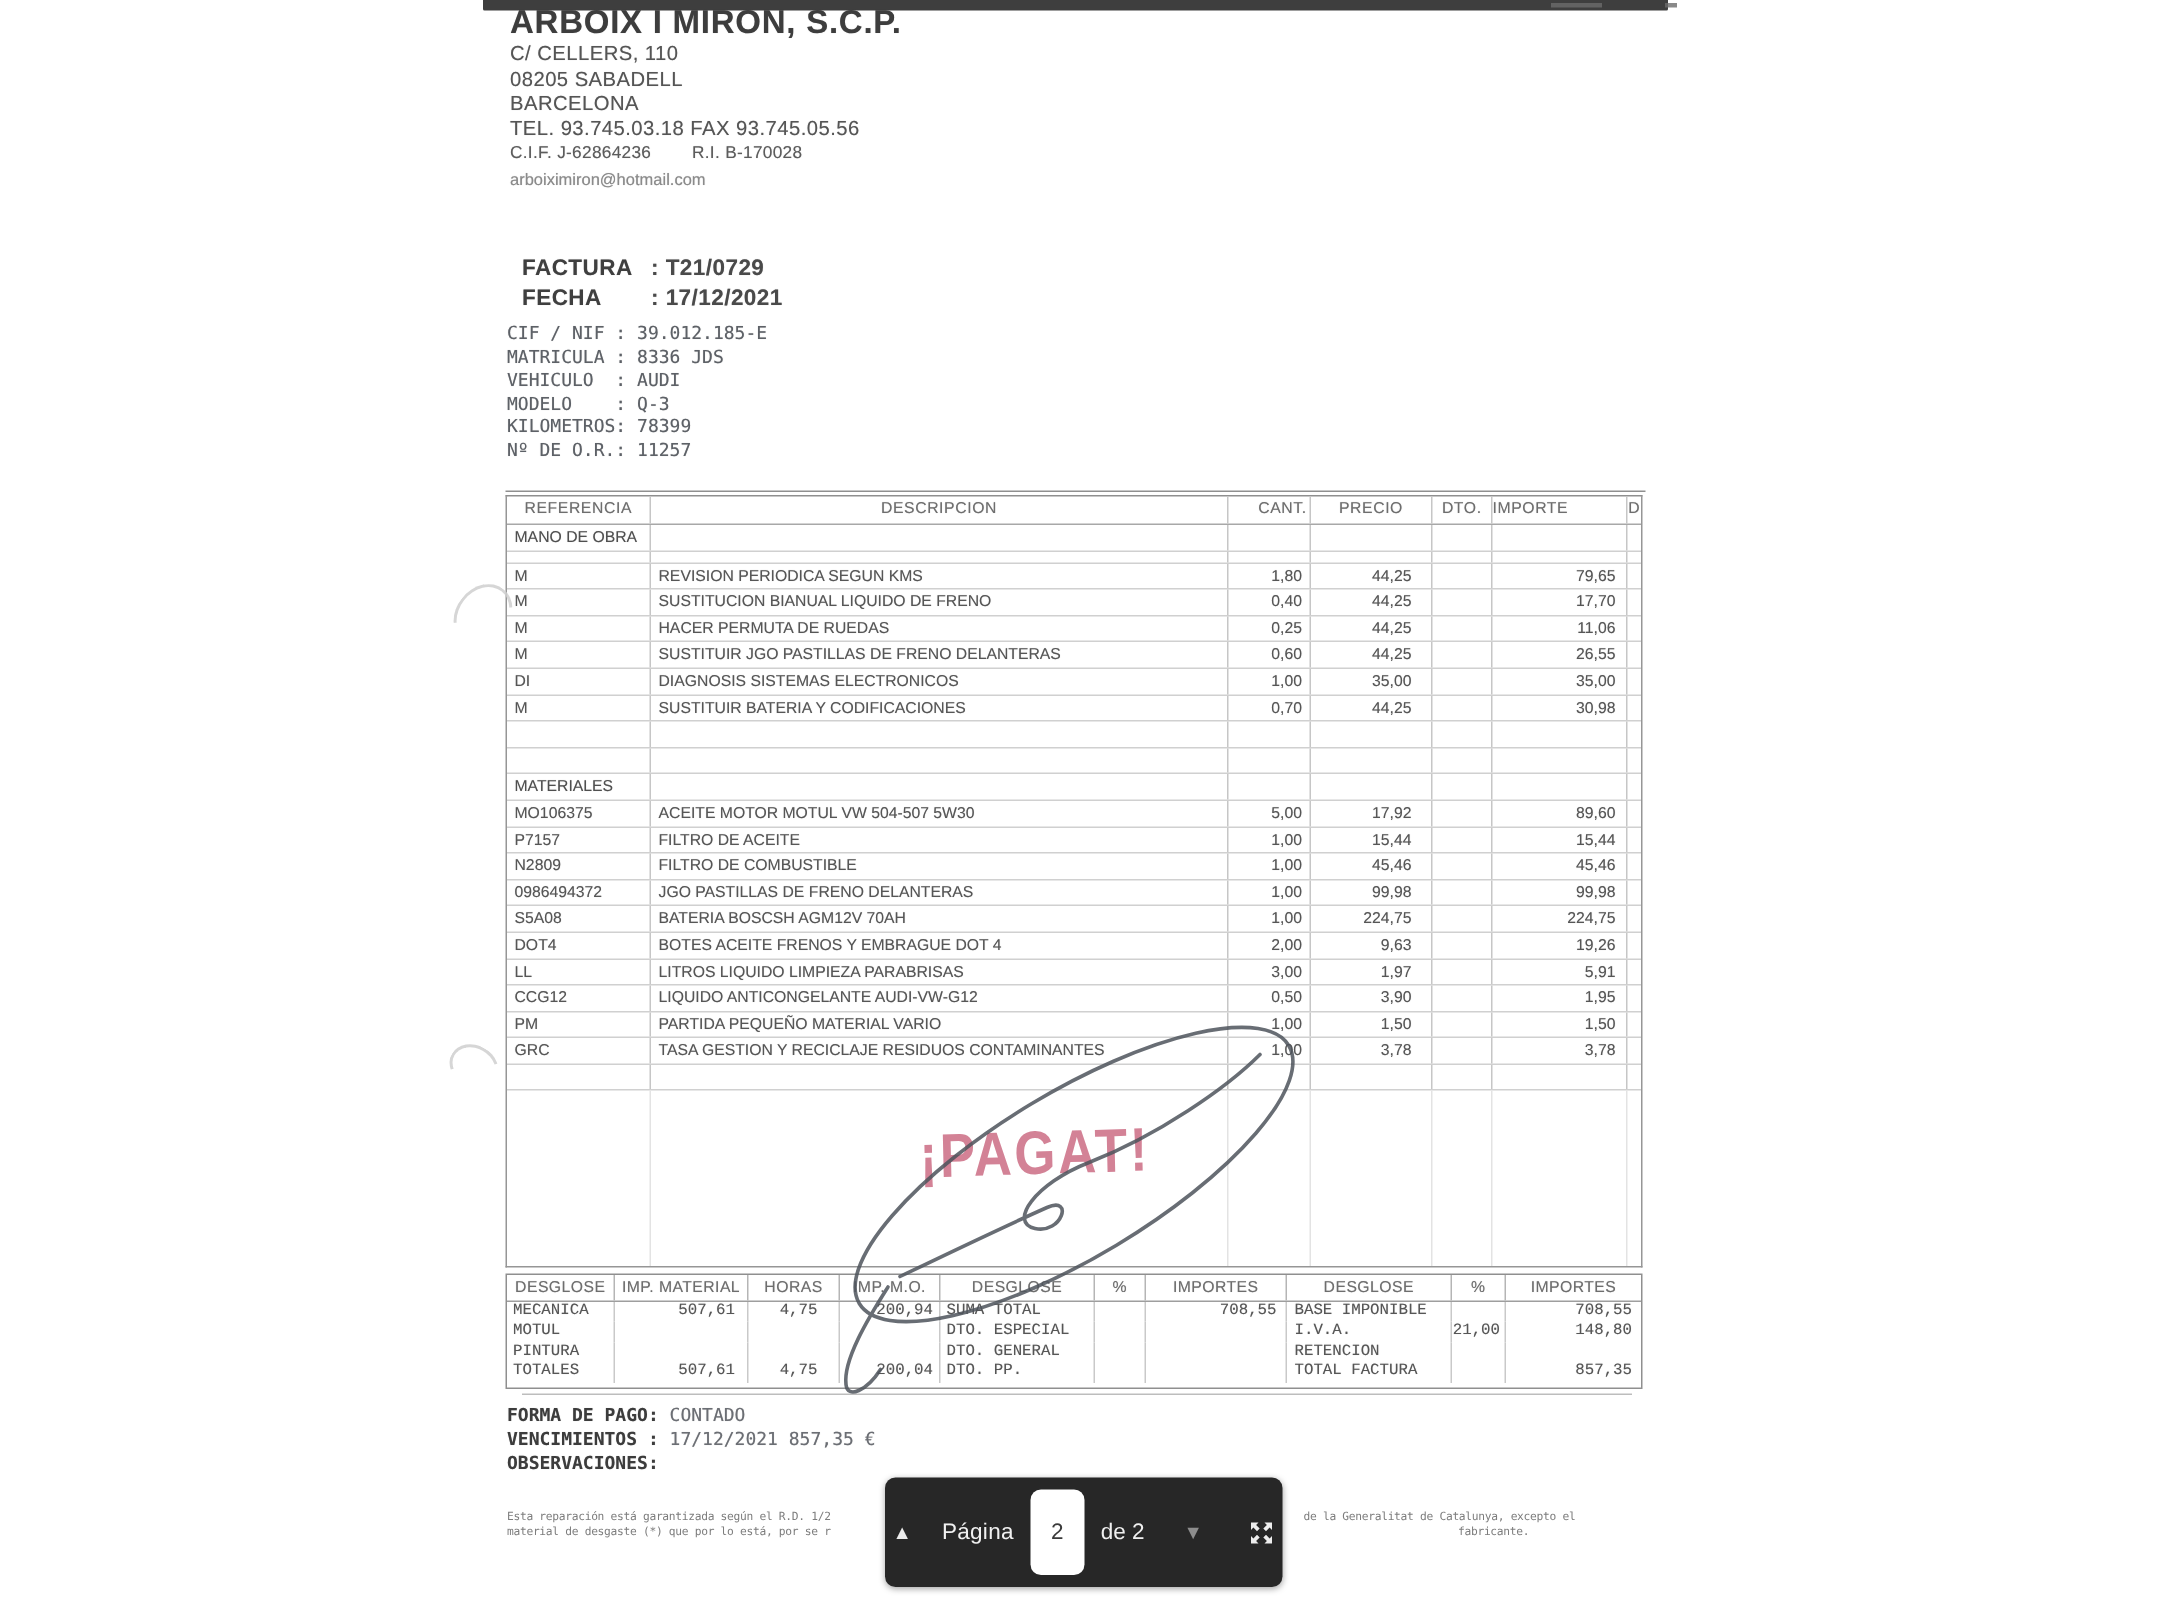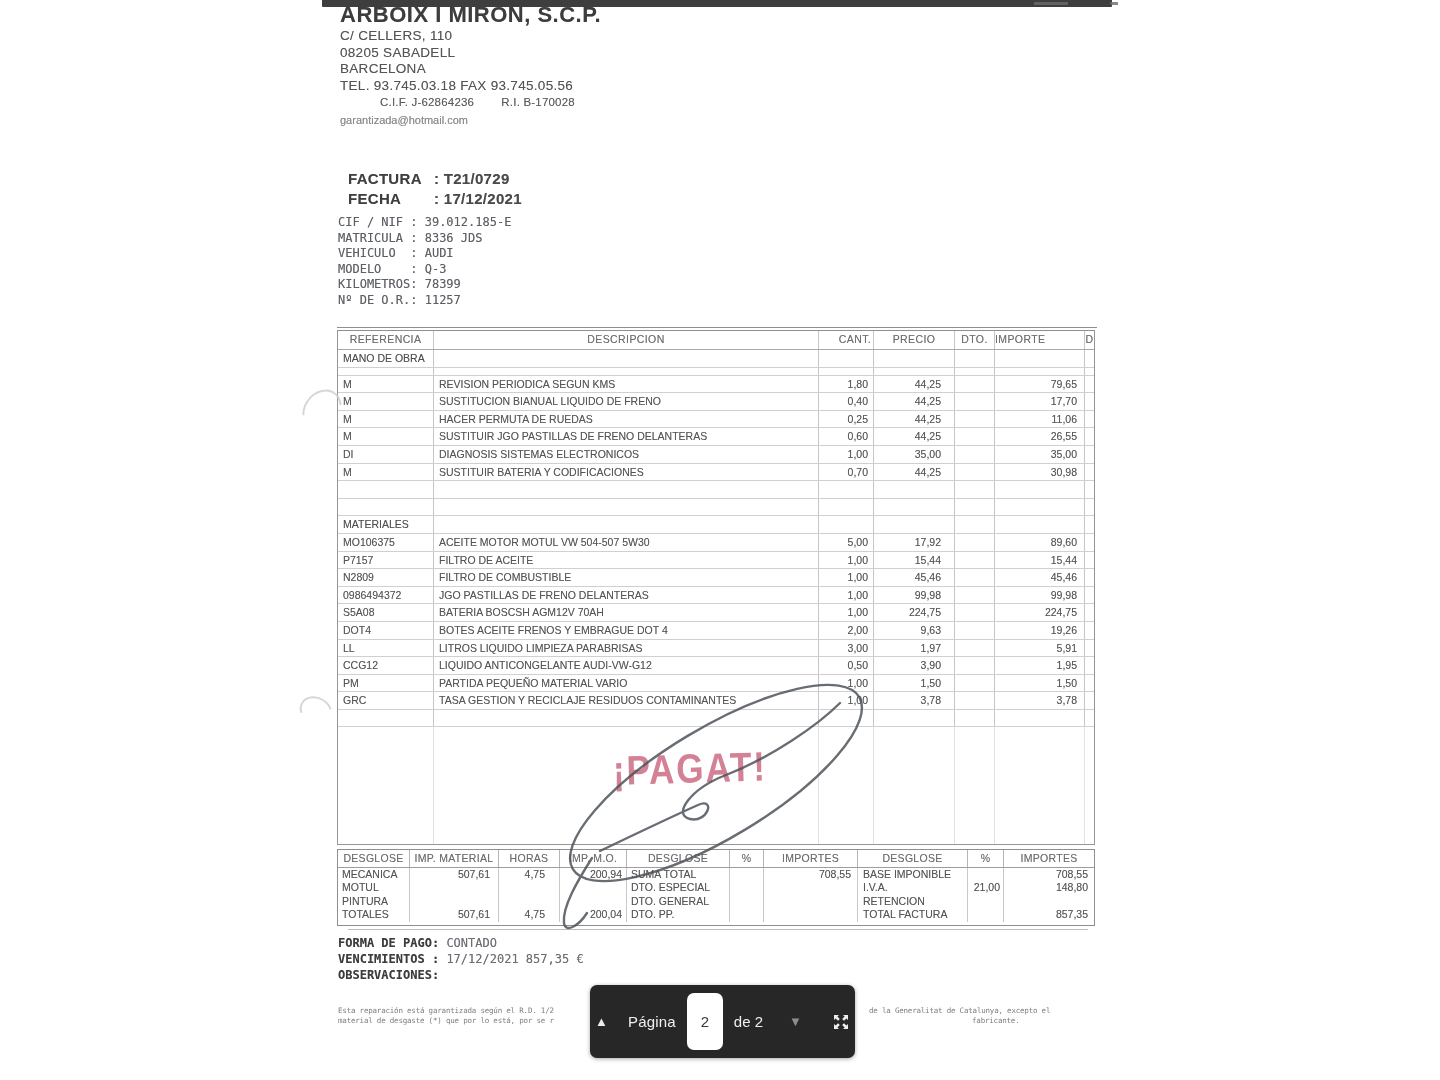--- a/index.html
+++ b/index.html
@@ -54,21 +54,21 @@
          color:rgba(199,95,120,.78);letter-spacing:2px;transform:scale(.86,1) rotate(-1.5deg);
          transform-origin:left center;font-family:"Liberation Sans",sans-serif;}
   .pen-svg{position:absolute;left:540px;top:655px;z-index:3;pointer-events:none;}
 
   
   .summary-table{position:absolute;left:337px;top:849px;width:758px;
                  border:1px solid #8f8f8f;box-sizing:border-box;background:transparent;}
   .summary-table::after{content:"";position:absolute;left:10px;bottom:-5px;width:740px;height:1px;background:#bdbdbd;}
   .shead{display:flex;height:17px;border-bottom:1px solid #9e9e9e;}
   .shead .sc{font-size:10.5px;color:#6e6e6e;text-align:center;line-height:16px;letter-spacing:.3px;}
-  .srow{display:flex;height:13.4px;}
+  .srow{display:flex;height:13.4px;font-family:Liberation Mono, monospace;}
   .srow:last-child{padding-bottom:3px;}
   .sc{box-sizing:border-box;font-size:10.5px;line-height:13.4px;color:#565656;overflow:visible;white-space:nowrap;}
   .sbody .sc+.sc{border-left:1px solid #c9c9c9;}
   .shead .sc+.sc{border-left:1px solid #b5b5b5;}
   .sbody{display:block;}
   .s0{width:71px;padding-left:4px;}
   .s1{width:89px;text-align:right;padding-right:8px;}
   .s2{width:61px;text-align:right;padding-right:14px;}
   .s3{width:67px;text-align:right;padding-right:4px;}
   .s4{width:103px;padding-left:4px;}
@@ -115,22 +115,22 @@
     <span class="smudge" style="left:712px;width:34px;"></span>
     <span class="smudge" style="left:788px;width:8px;"></span>
   </div>
 
   <div class="letterhead doc-text">
     <div class="lh-company">ARBOIX I MIRON, S.C.P.</div>
     <div class="lh-line">C/ CELLERS, 110</div>
     <div class="lh-line">08205 SABADELL</div>
     <div class="lh-line">BARCELONA</div>
     <div class="lh-line">TEL. 93.745.03.18  FAX 93.745.05.56</div>
-    <div class="lh-small" style="white-space:pre;margin-left:40px;">C.I.F. J-62864236        R.I. B-170028</div>
-    <div class="lh-email">garantizada@hotmail.com</div>
+    <div class="lh-small" style="white-space:pre;">C.I.F. J-62864236        R.I. B-170028</div>
+    <div class="lh-email">arboiximiron@hotmail.com</div>
   </div>
 
   <div class="inv-block doc-text">
     <div class="inv-line">
       <span class="lbl">FACTURA</span><span class="val">: T21/0729</span>
     </div>
     <div class="inv-line">
       <span class="lbl">FECHA</span><span class="val">: 17/12/2021</span>
     </div>
   </div>

